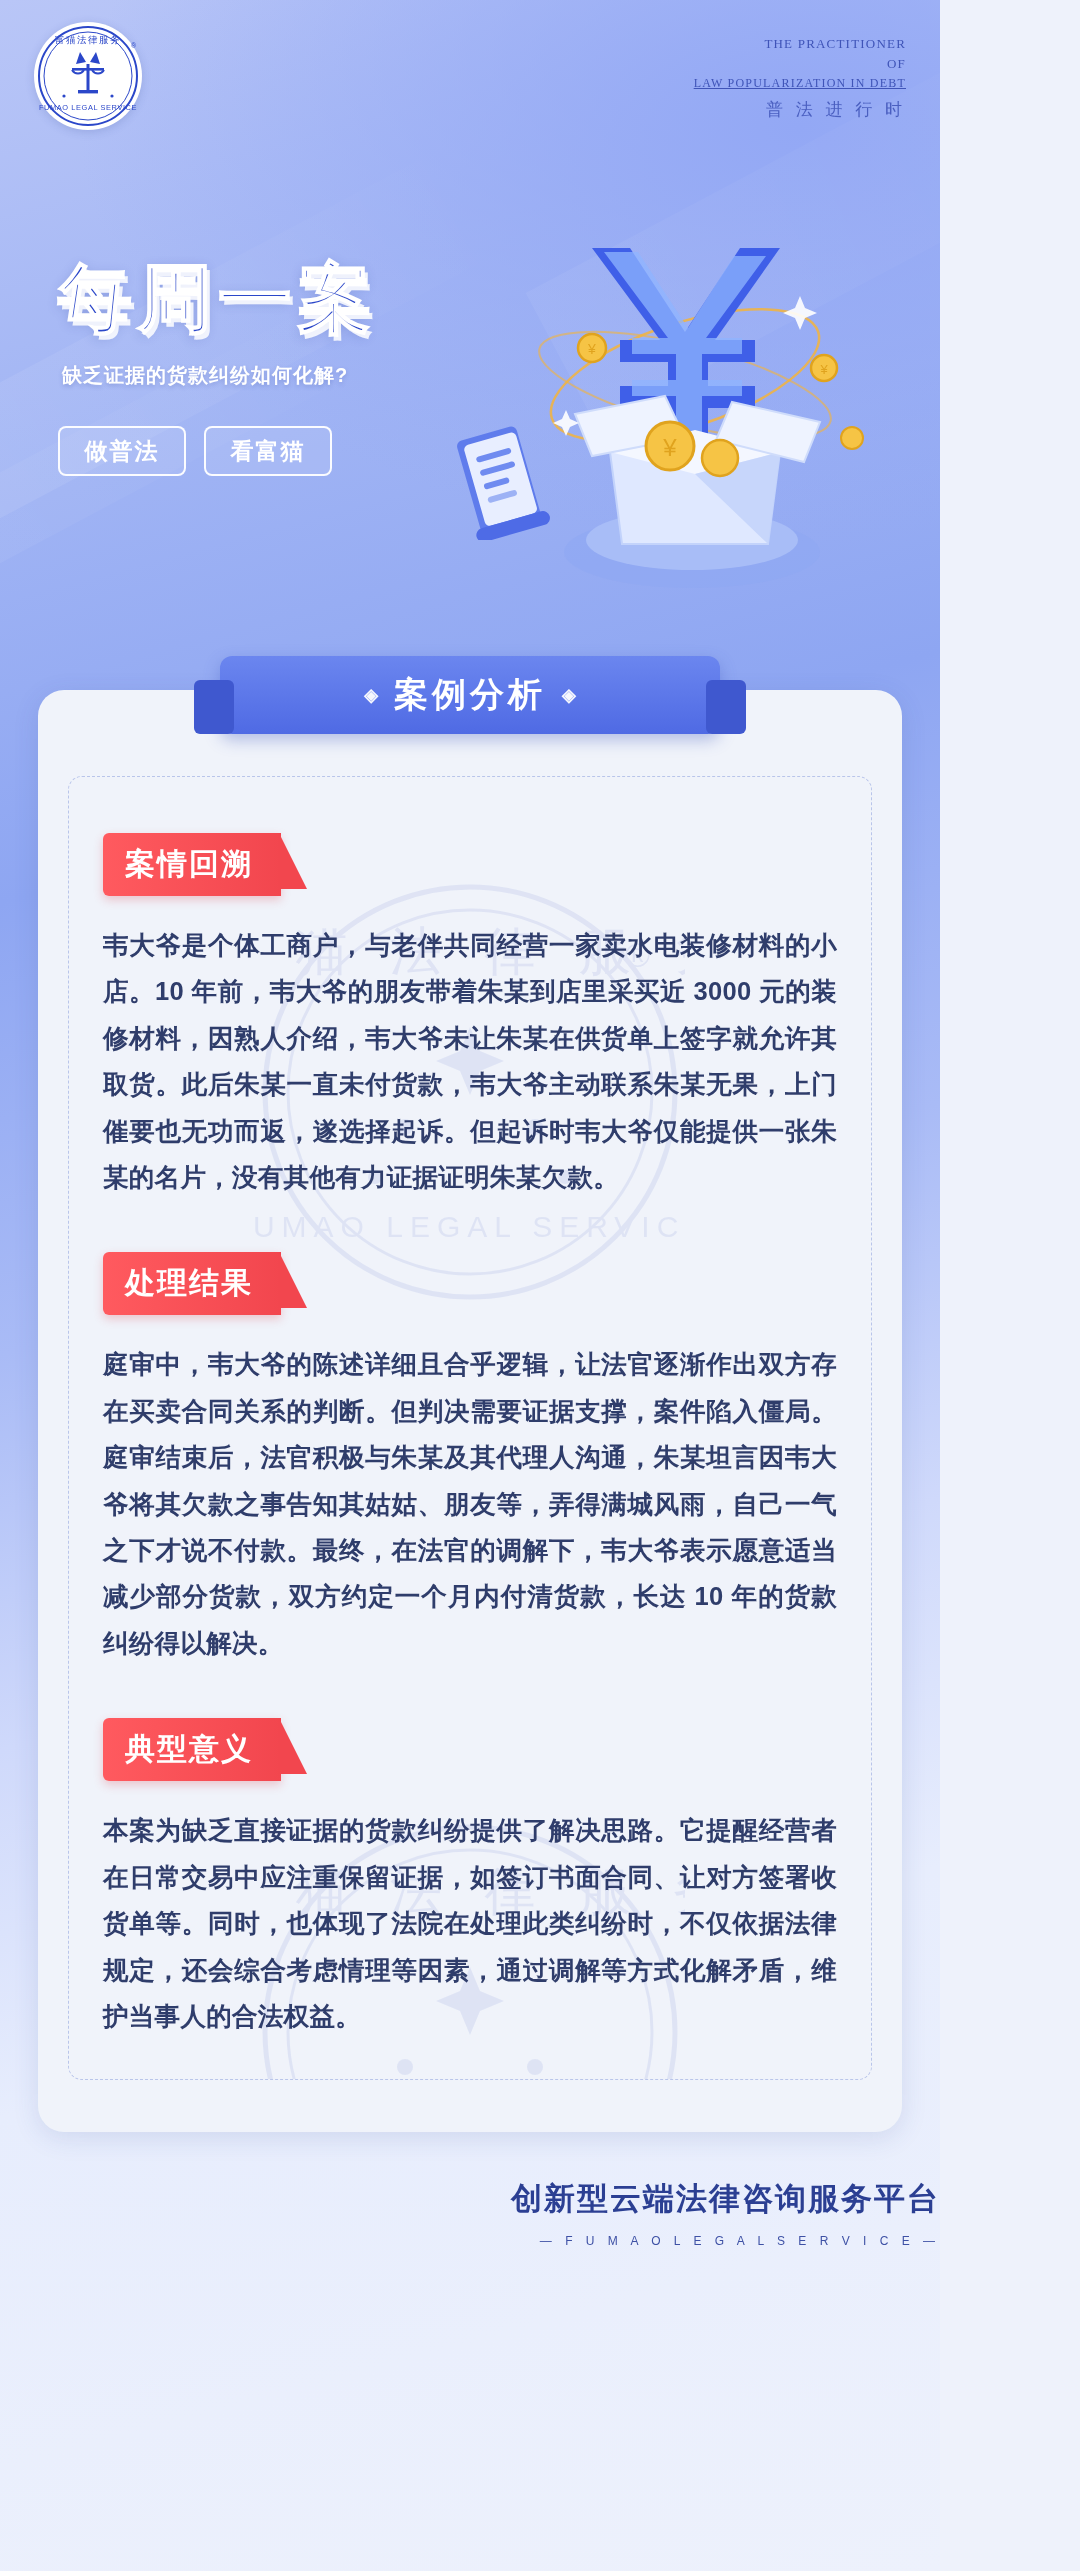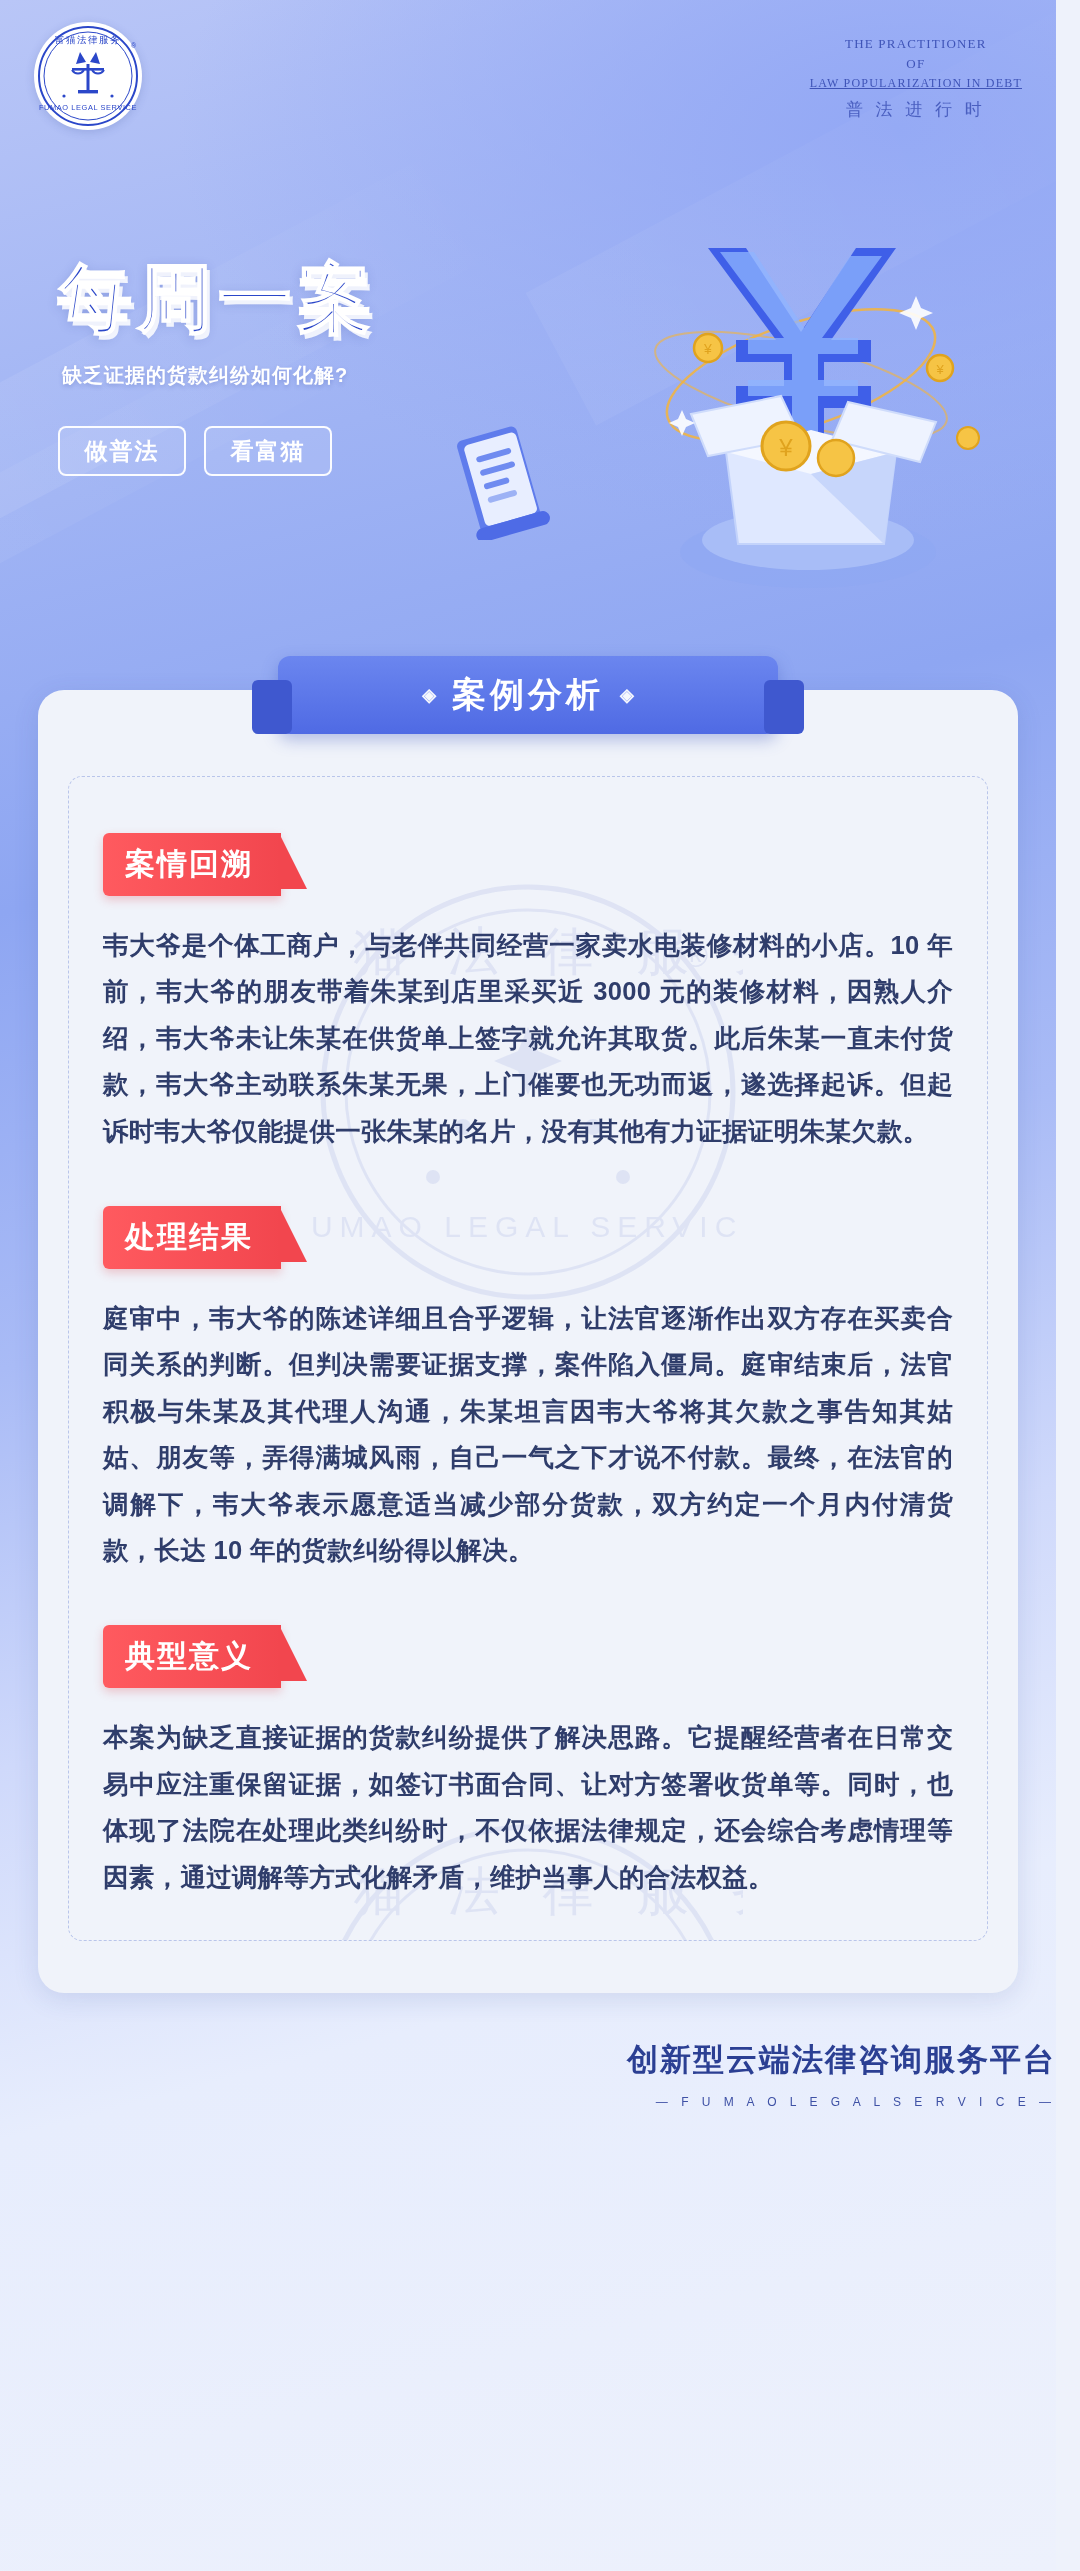--- a/index.html
+++ b/index.html
@@ -3,21 +3,21 @@
 <meta charset="utf-8">
 <style>
   * { box-sizing: border-box; margin: 0; padding: 0; }
   html, body {
     width: 1080px;
     background: #eef2fb;
     font-family: "Liberation Sans", sans-serif;
   }
   .page {
     position: relative;
-    width: 1056px;
+    width: 940px;
     min-height: 2571px;
     background:
       radial-gradient(1200px 700px at 85% 5%, #93a8f5 0%, rgba(147,168,245,0) 60%),
       linear-gradient(165deg, #b9c6f7 0%, #9fb3f4 18%, #8ea6f2 32%, #a9bbf6 48%, #cfd9fb 62%, #e7edfd 75%, #edf1fc 100%);
     overflow: hidden;
   }
   
   .streak {
     position: absolute;
     background: linear-gradient(90deg, rgba(255,255,255,0.30), rgba(255,255,255,0));
@@ -34,21 +34,21 @@
     position: absolute; left: 34px; top: 22px;
     width: 108px; height: 108px; border-radius: 50%;
     background: #ffffff;
     box-shadow: 0 2px 10px rgba(40,60,140,0.18);
     display: flex; align-items: center; justify-content: center;
   }
   .logo-inner { position: relative; width: 104px; height: 104px; }
   .logo svg { display: block; }
   .brand-en {
     position: absolute; right: 34px; top: 36px;
-    text-align: center; color: #3f54b8;
+    text-align: right; color: #3f54b8;
     font-family: "Liberation Serif", serif;
     letter-spacing: 1.2px;
   }
   .brand-en .l1 { font-size: 13px; }
   .brand-en .l2 { font-size: 13px; margin-top: 4px; }
   .brand-en .l3 { font-size: 12px; margin-top: 4px; text-decoration: underline; }
   .brand-en .l4 {
     font-family: "Liberation Sans", sans-serif;
     font-size: 17px; letter-spacing: 4px; margin-top: 7px; color: #4a5fc0;
   }

